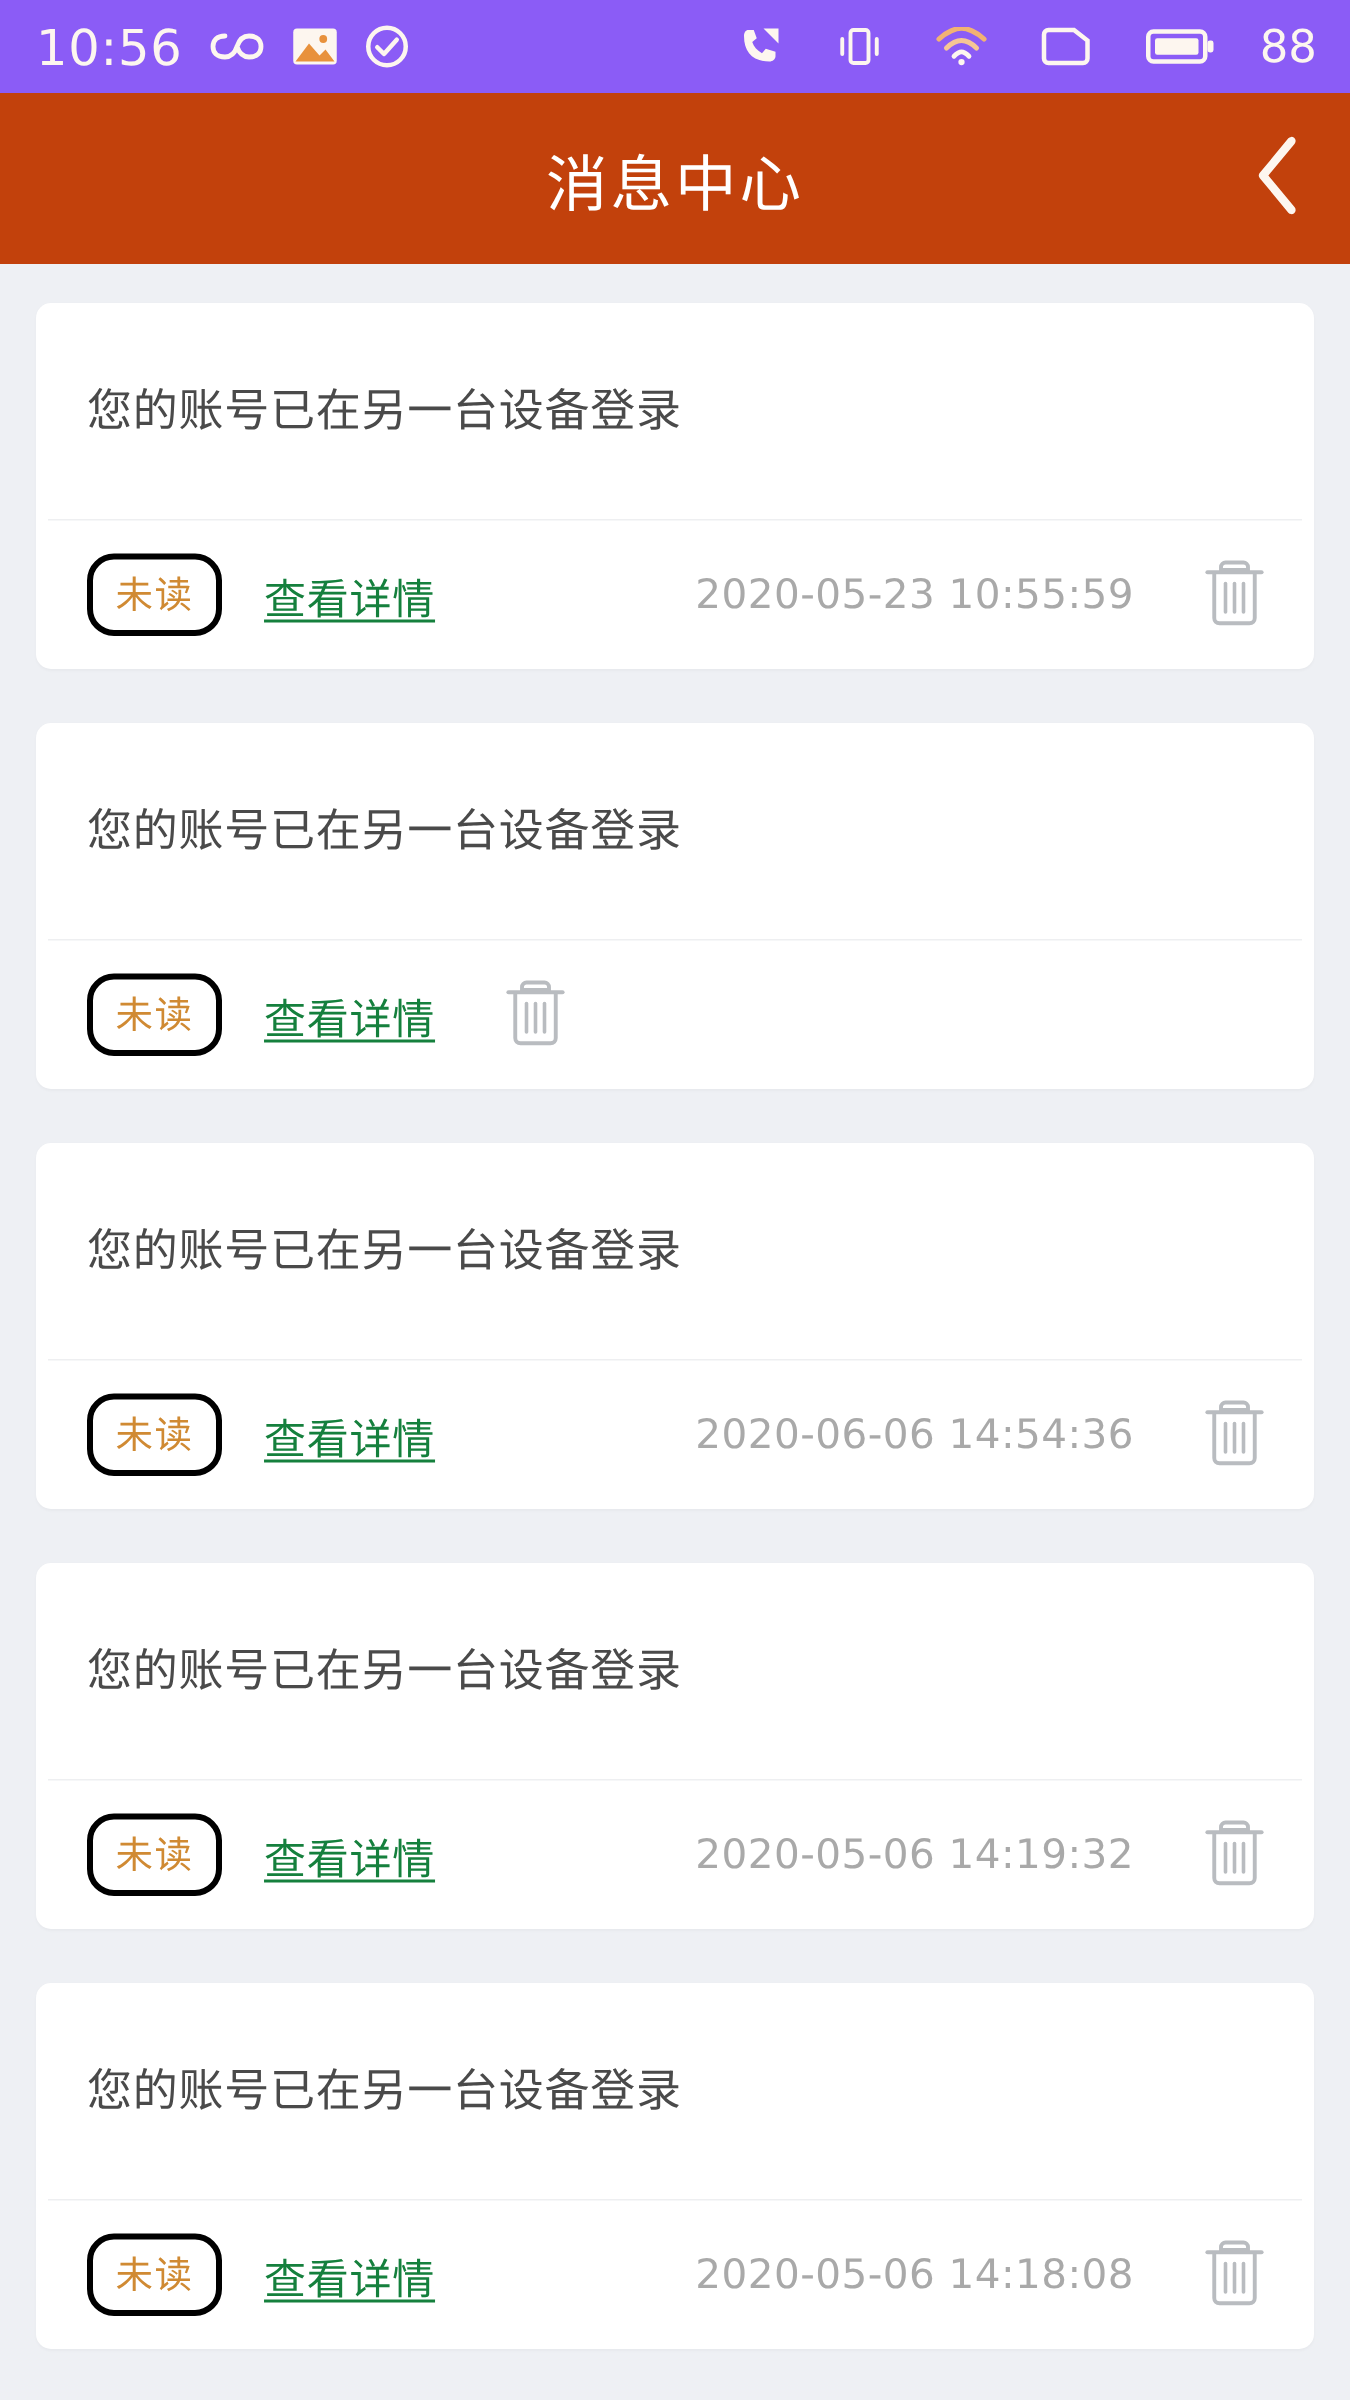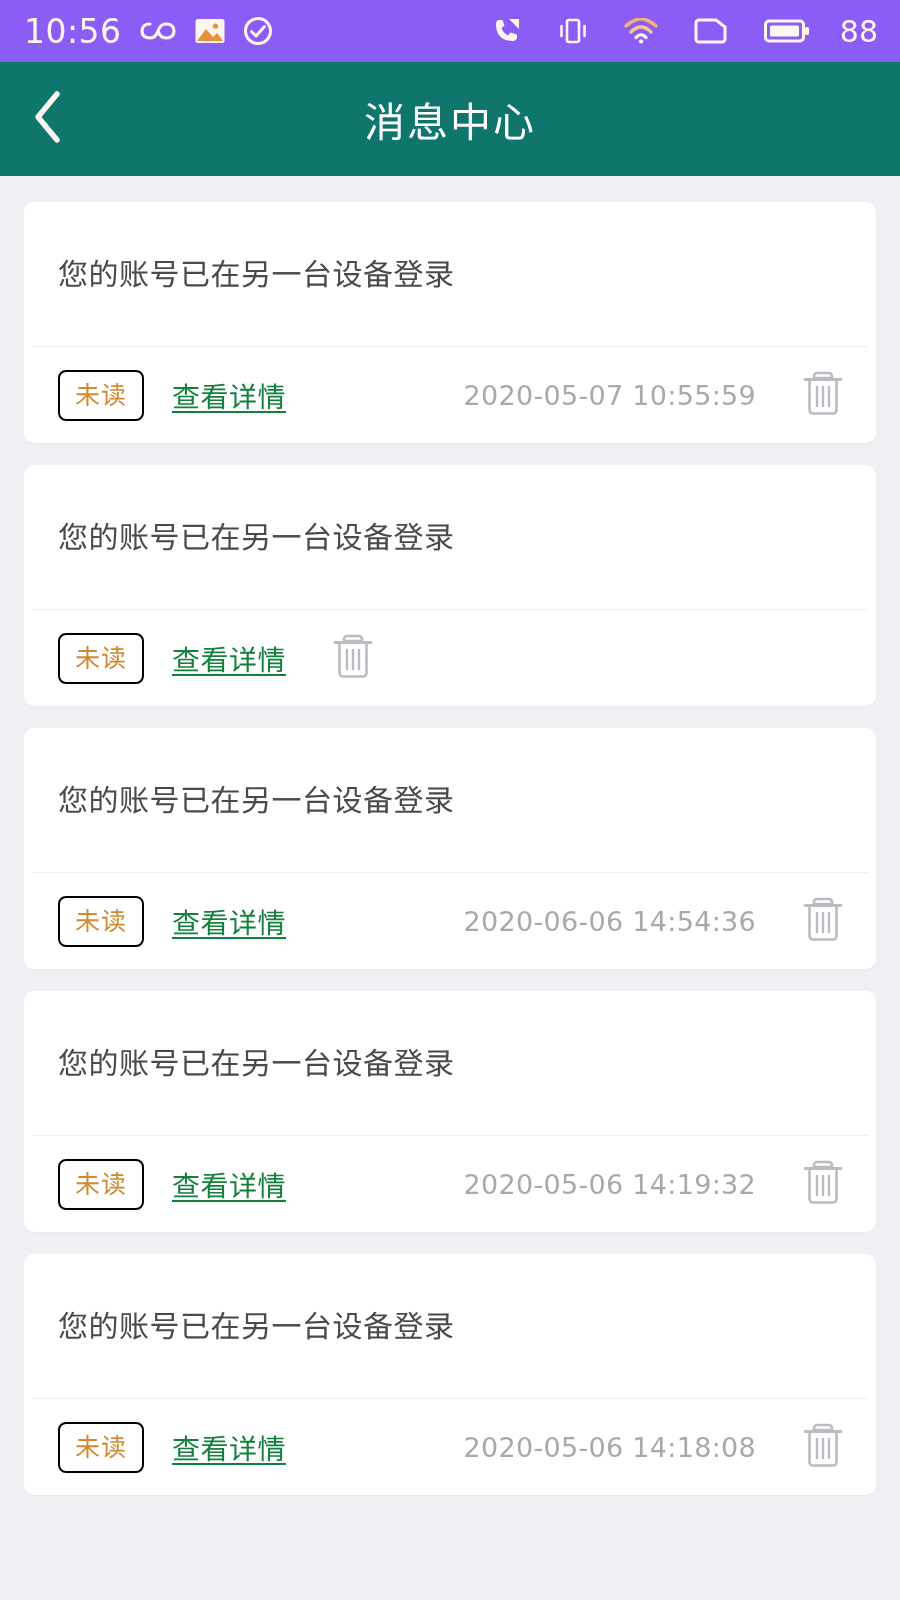--- a/index.html
+++ b/index.html
@@ -49,25 +49,26 @@
   }
   .battery-text {
     color: #fdf6ef;
     font-size: 30px;
     margin-left: -6px;
   }
 
   
   .nav-bar {
     height: 114px;
-    background: #0f766e;
+    background: #c2410c;
     display: flex;
     align-items: center;
     position: relative;
     box-sizing: border-box;
+    justify-content: flex-end;
   }
   .back-button {
     width: 96px;
     height: 114px;
     display: flex;
     align-items: center;
     justify-content: center;
     cursor: pointer;
   }
   .nav-title {
@@ -82,21 +83,21 @@
   }
 
   
   .message-list {
     padding: 26px 24px 0 24px;
     box-sizing: border-box;
   }
   .message-card {
     background: #ffffff;
     border-radius: 10px;
-    margin-bottom: 22px;
+    margin-bottom: 36px;
     overflow: hidden;
     box-shadow: 0 1px 2px rgba(0,0,0,0.03);
   }
   .card-title-area {
     padding: 52px 34px 50px 34px;
     box-sizing: border-box;
   }
   .card-title {
     font-size: 30px;
     color: #4a4a4a;
@@ -109,22 +110,22 @@
     margin: 0 8px;
   }
   .card-action-row {
     display: flex;
     align-items: center;
     padding: 22px 30px 22px 34px;
     box-sizing: border-box;
     min-height: 96px;
   }
   .unread-badge {
-    border: 2px solid #000000;
-    border-radius: 8px;
+    border: 4px solid #000000;
+    border-radius: 18px;
     color: #d08a33;
     font-size: 25px;
     padding: 11px 15px;
     line-height: 1;
     letter-spacing: 1px;
     flex: none;
     cursor: default;
   }
   .detail-link {
     margin-left: 28px;
@@ -231,21 +232,21 @@
 <div class="message-list">
 
   <div class="message-card">
     <div class="card-title-area">
       <div class="card-title">您的账号已在另一台设备登录</div>
     </div>
     <div class="card-divider"></div>
     <div class="card-action-row">
       <span class="unread-badge">未读</span>
       <span class="detail-link">查看详情</span>
-      <span class="timestamp">2020-05-07 10:55:59</span>
+      <span class="timestamp">2020-05-23 10:55:59</span>
       <span class="delete-button">
         <span>
           <svg width="44" height="50" viewBox="0 0 44 50">
             <path d="M16 5 L28 5 C29.6 5 31 6.4 31 8 L31 10 L13 10 L13 8 C13 6.4 14.4 5 16 5 Z" fill="none" stroke="#b9bcc0" stroke-width="2.6"></path>
             <line x1="4" y1="11.5" x2="40" y2="11.5" stroke="#b9bcc0" stroke-width="2.8" stroke-linecap="round"></line>
             <path d="M8.5 11.5 L8.5 42 C8.5 44 10 45.5 12 45.5 L32 45.5 C34 45.5 35.5 44 35.5 42 L35.5 11.5" fill="none" stroke="#b9bcc0" stroke-width="2.6"></path>
             <line x1="16" y1="19" x2="16" y2="38" stroke="#b9bcc0" stroke-width="2.4" stroke-linecap="round"></line>
             <line x1="22" y1="19" x2="22" y2="38" stroke="#b9bcc0" stroke-width="2.4" stroke-linecap="round"></line>
             <line x1="28" y1="19" x2="28" y2="38" stroke="#b9bcc0" stroke-width="2.4" stroke-linecap="round"></line>
           </svg>

